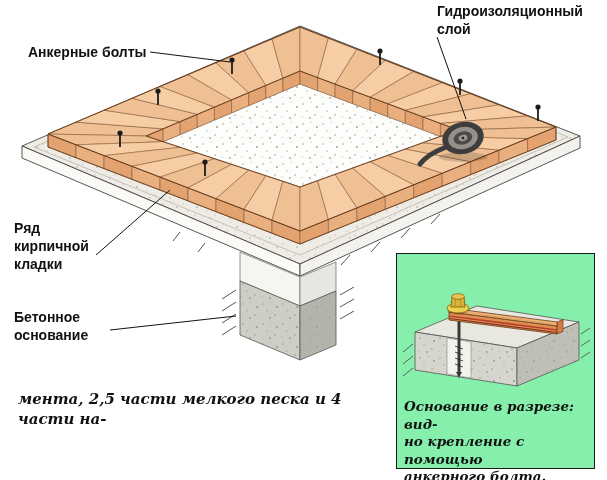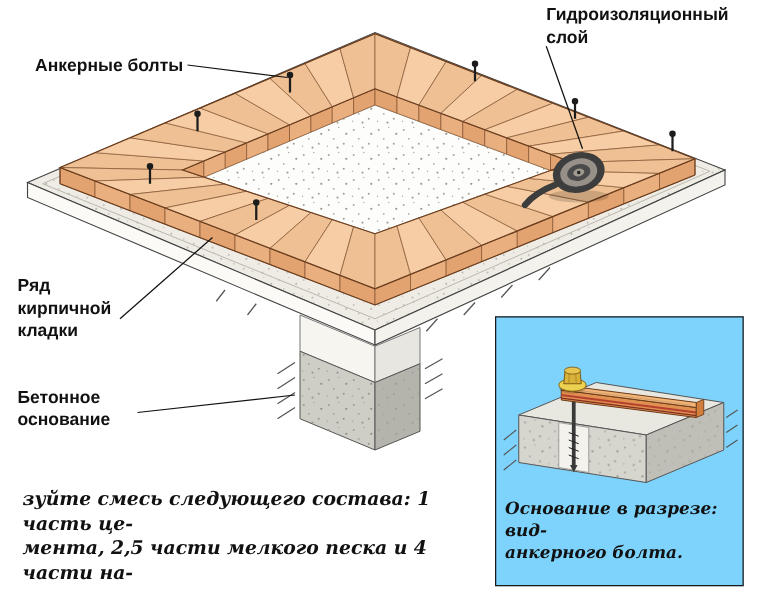--- a/index.html
+++ b/index.html
@@ -2,21 +2,21 @@
 <html><head>
 <meta charset="utf-8">
 <style>
   html,body{margin:0;padding:0;background:#fff;}
   #page{position:relative;width:607px;height:480px;background:#ffffff;overflow:hidden;
         font-family:"Liberation Sans",sans-serif;}
   svg text.lbl{font-family:"Liberation Sans",sans-serif;font-weight:bold;font-size:14px;fill:#111;}
   #note{position:absolute;left:18px;top:390px;width:372px;
         font:italic 700 15px/19.5px "DejaVu Serif",serif;color:#111;}
   #inset{position:absolute;left:396px;top:253px;width:199px;height:216px;
-         border:1.5px solid #1a1a1a;background:#7dd3fc;box-sizing:border-box;}
+         border:1.5px solid #1a1a1a;background:#86efac;box-sizing:border-box;}
   #inset .txt{padding:2px 6px 0 7px;font:italic 700 13.5px/17.5px "DejaVu Serif",serif;color:#111;}
 </style>
 </head>
 <body>
 
 <div id="page">
 
   
   <svg id="iso" width="607" height="386" viewBox="0 0 607 386">
     <defs>
@@ -197,21 +197,20 @@
     <text class="lbl" x="437" y="34">слой</text>
     <text class="lbl" x="14" y="233">Ряд</text>
     <text class="lbl" x="14" y="251">кирпичной</text>
     <text class="lbl" x="14" y="269">кладки</text>
     <text class="lbl" x="14" y="322">Бетонное</text>
     <text class="lbl" x="14" y="340">основание</text>
   </svg>
 
   
   <div id="note">
-    <div>зуйте смесь следующего состава: 1 часть це-</div>
     <div>мента, 2,5 части мелкого песка и 4 части на-</div>
 
   </div>
 
   
   <div id="inset">
     <svg width="196" height="138" viewBox="0 0 196 138">
 
       <polygon points="18,78 80,52 182,68 120,94" fill="#e8e7e0" stroke="#555" stroke-width="0.8"></polygon>
       <polygon points="18,78 120,94 120,132 18,116" fill="#d6d5ce" stroke="#555" stroke-width="0.8"></polygon>
@@ -243,17 +242,18 @@
       <g>
         <ellipse cx="61" cy="56" rx="11" ry="5" fill="rgba(0,0,0,0.15)"></ellipse>
         <ellipse cx="61" cy="54" rx="11" ry="5" fill="#ecd04f" stroke="#8a6a14" stroke-width="0.8"></ellipse>
         <polygon points="55,43 67,43 68,53 54,53" fill="#d9b23c" stroke="#7a5a10" stroke-width="0.8"></polygon>
         <path d="M58.5,43 L58,53 M63.5,43 L64,53" stroke="#a8861f" stroke-width="0.7" fill="none"></path>
         <ellipse cx="61" cy="42.5" rx="6.5" ry="2.8" fill="#e8c44e" stroke="#7a5a10" stroke-width="0.7"></ellipse>
       </g>
     </svg>
     <div class="txt">
       <div>Основание в разрезе: вид-</div>
+      <div>но крепление с помощью</div>
       <div>анкерного болта.</div>
     </div>
   </div>
 
 </div>
 
 </body></html>

